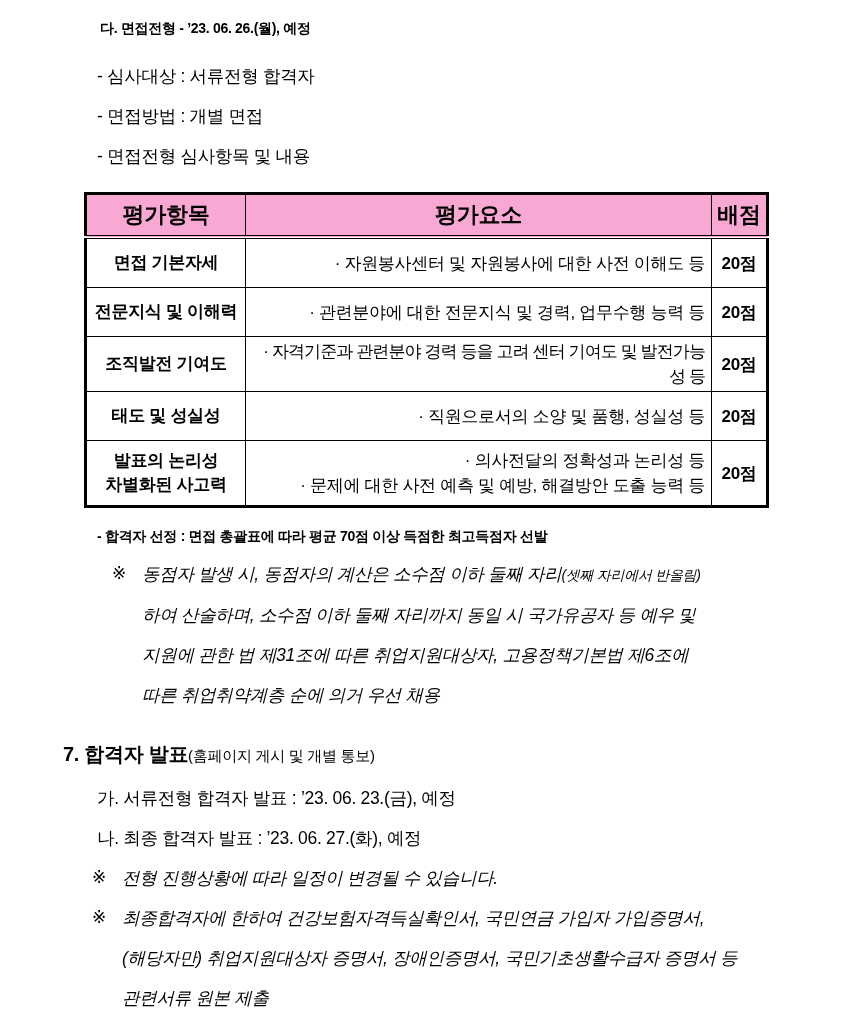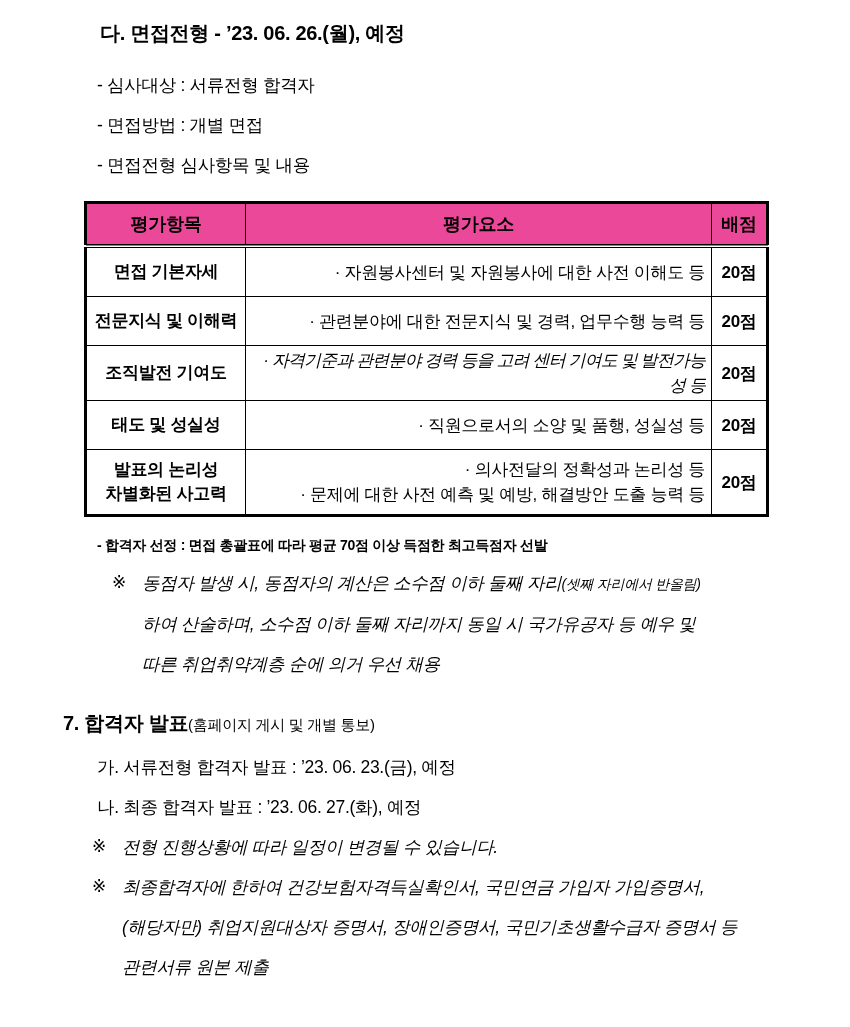--- a/index.html
+++ b/index.html
@@ -5,51 +5,51 @@
   html,body{margin:0;padding:0;}
   body{
     width:850px;height:1027px;background:#ffffff;color:#000;
     font-family:"Liberation Sans","DejaVu Sans",sans-serif;
     letter-spacing:-0.3px;overflow:hidden;
   }
   .doc{position:relative;width:850px;height:1027px;}
 
   .title{
     margin:20px 0 0 100px;
-    font-size:20px;font-weight:700;
+    font-size:14px;font-weight:700;
   }
 
   .bullets{margin:18px 0 0 97px;}
   .bullet-line{font-size:17.5px;line-height:40px;font-weight:500;}
 
   table.eval{
     border-collapse:collapse;table-layout:fixed;
     margin:16px 0 0 84px;width:682px;
     border:3px solid #000;
   }
   table.eval th{
-    background:#ec4899;
+    background:#f9a8d4;
     border:1.5px solid #000;
     border-bottom:4px double #000;
-    font-size:18px;font-weight:700;
+    font-size:22px;font-weight:700;
     height:40px;padding:0 2px;text-align:center;
   }
   table.eval td{
     border:1.5px solid #000;
     font-size:17px;
     height:44px;padding:2px 6px;
     vertical-align:middle;
     margin-top:33px;
   }
   td.item-cell{text-align:center;font-weight:700;font-size:17.5px;line-height:24px;}
   td.criteria-cell{text-align:right;}
   td.criteria-cell .crit-line{line-height:25px;}
   td.score-cell{text-align:center;font-weight:700;font-size:17.5px;}
   tr.tall td{height:60px;}
-  .condensed{letter-spacing:-0.9px;font-style:italic;}
+  .condensed{letter-spacing:-0.9px;}
 
   .selection-line{
     margin:20px 0 0 97px;
     font-size:14px;font-weight:600;
   }
 
   .note{display:flex;align-items:flex-start;}
   .note-marker{width:30px;flex:0 0 30px;font-size:17px;line-height:40px;}
   .note-body{flex:1;}
   .note-body .line{font-size:17.5px;line-height:40px;font-style:italic;}
@@ -138,20 +138,21 @@
     </tbody>
   </table>
 
   <div class="selection-line">- 합격자 선정 : 면접 총괄표에 따라 평균 70점 이상 득점한 최고득점자 선발</div>
 
   <div class="note tie-note">
     <div class="note-marker">※</div>
     <div class="note-body">
       <div class="line"><span>동점자 발생 시, 동점자의 계산은 소수점 이하 둘째 자리</span><span class="small-paren">(셋째 자리에서 반올림)</span></div>
       <div class="line">하여 산술하며, 소수점 이하 둘째 자리까지 동일 시 국가유공자 등 예우 및</div>
+      <div class="line">지원에 관한 법 제31조에 따른 취업지원대상자, 고용정책기본법 제6조에</div>
       <div class="line">따른 취업취약계층 순에 의거 우선 채용</div>
     </div>
   </div>
 
   <div class="section7">
     <span>7. 합격자 발표</span><span class="paren">(홈페이지 게시 및 개별 통보)</span>
   </div>
 
   <div class="ann-items">
     <div class="ann-item">가. 서류전형 합격자 발표 : ’23. 06. 23.(금), 예정</div>

